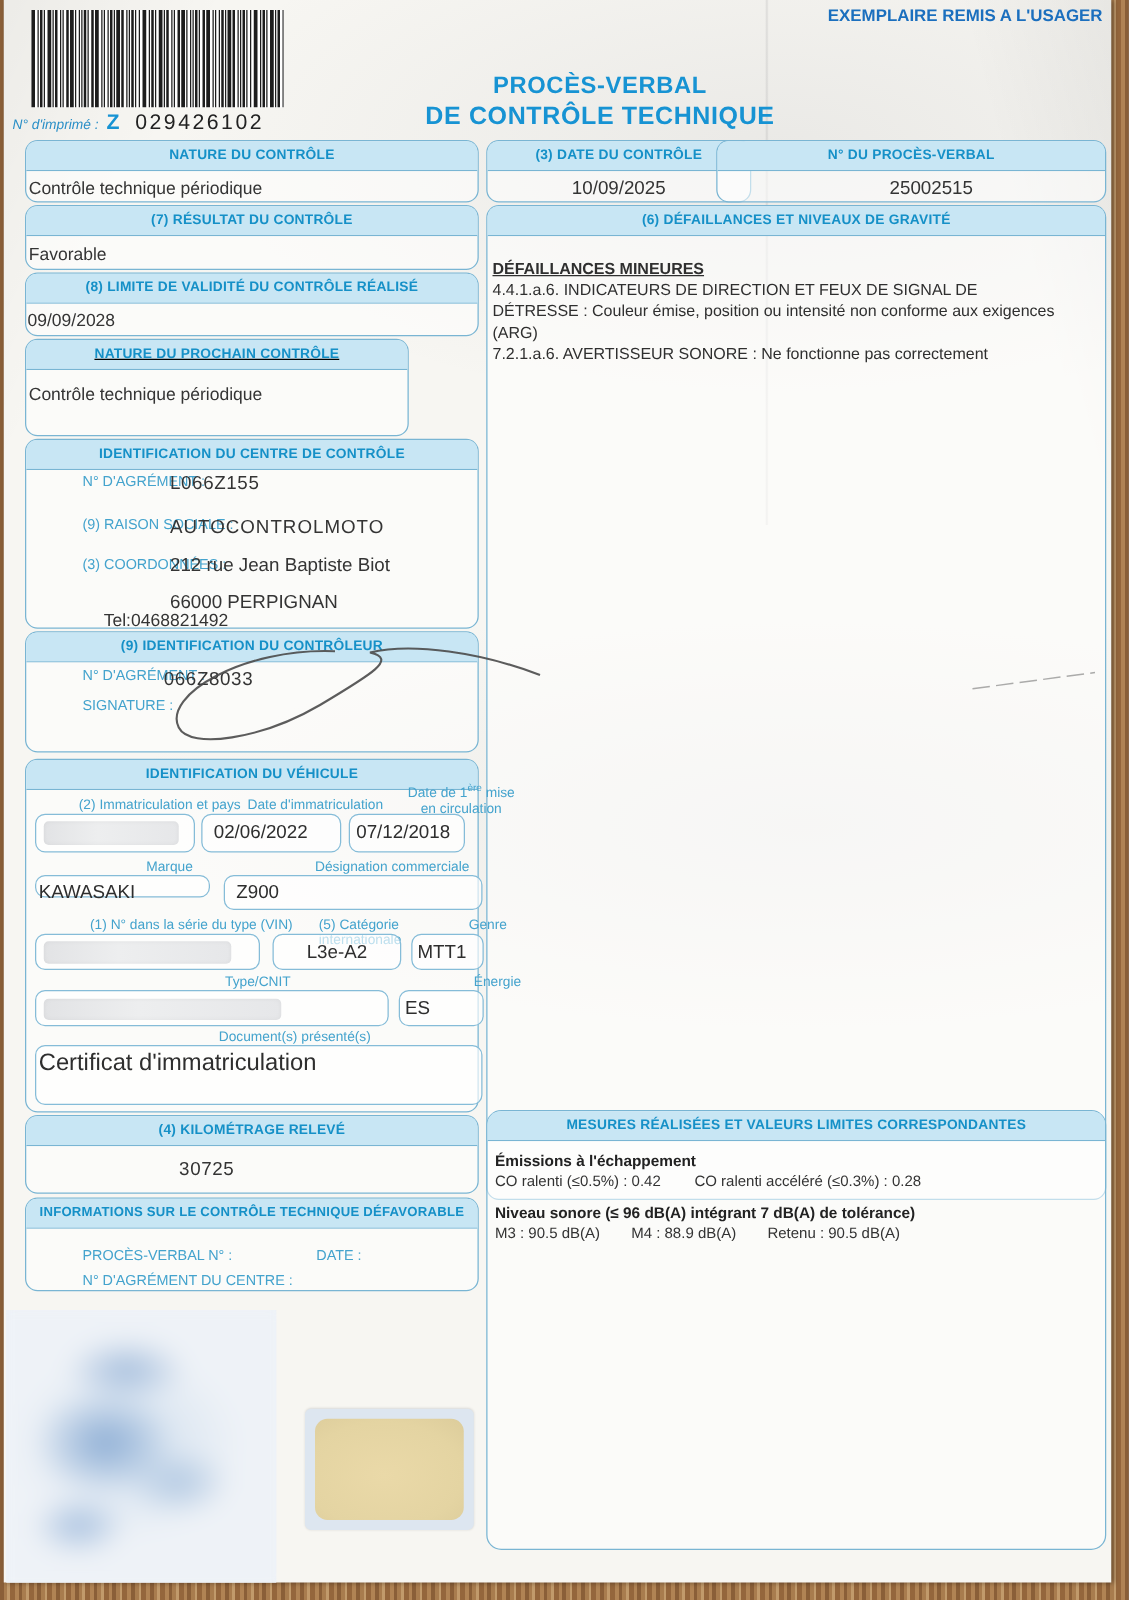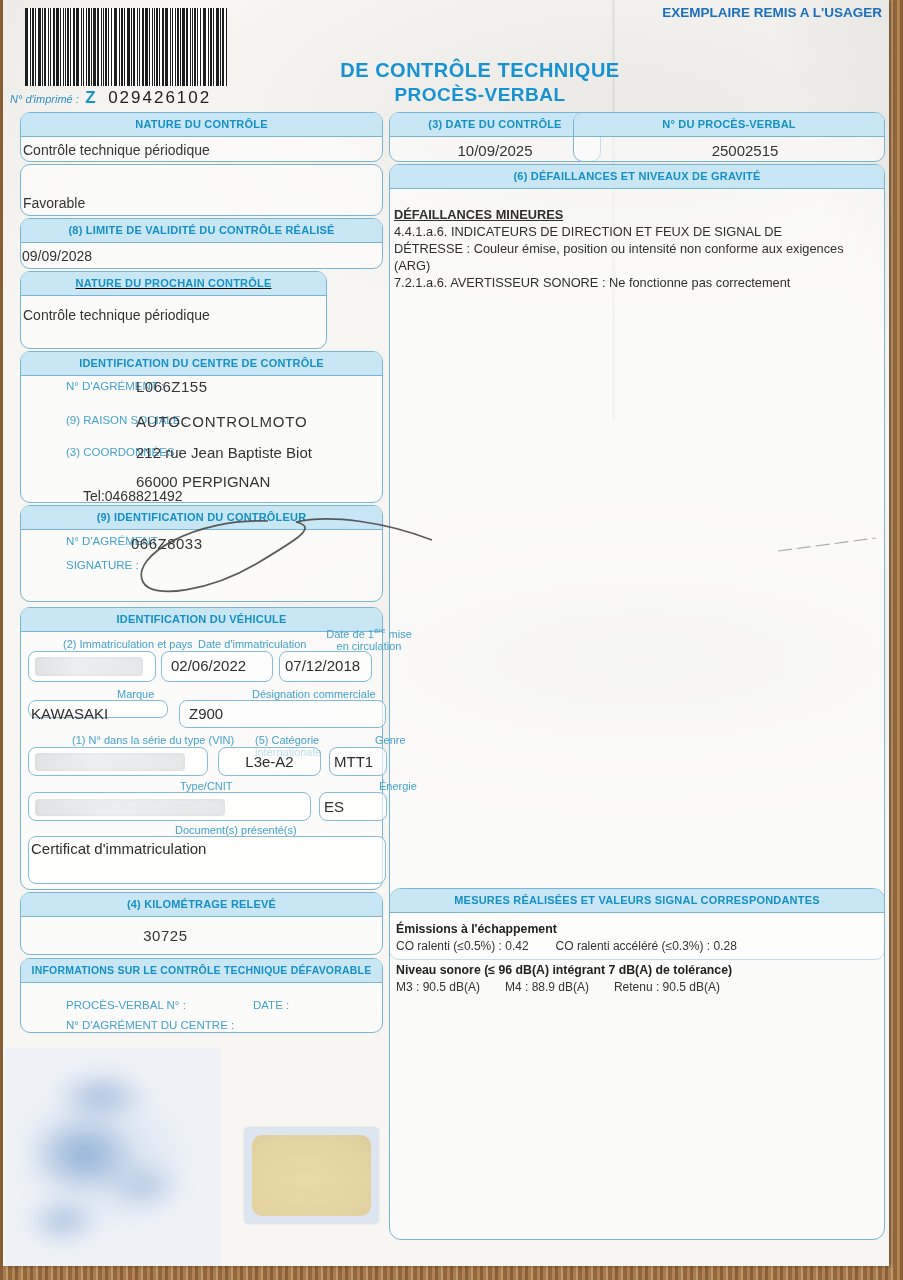--- a/index.html
+++ b/index.html
@@ -49,38 +49,39 @@
       <line x1="0" y1="39" x2="202" y2="39" stroke="#1d1d1d" stroke-width="78" stroke-dasharray="3 2 1 1 2 1 1 2 3 1 1 1 2 2 1 1 1 2 2 1 3 1 1 2 1 1 1 1 2 1 1 2 2 1 3 2 1 1 1 2 1 1 2 1 1 1 3 1 2 2 1 1 1 1 2 1 1 2 1 2"></line>
     </svg>
   </div>
   <div style="position:absolute; left:10px; top:88px; width:260px;">
     <span style="font-style:italic; color:#2a8fc7; font-size:11px;">N° d'imprimé :</span>
     <span style="font-weight:bold; color:#1793d3; font-size:17px; margin-left:2px;">Z</span>
     <span style="color:#222; font-size:17px; letter-spacing:2px; margin-left:8px;">029426102</span>
   </div>
 
   <div class="title-blk" style="left:330px; top:57px; width:300px;">
+    <div style="font-size:19px; line-height:23px; letter-spacing:.5px;">PROCÈS-VERBAL</div>
     <div style="font-size:20px; line-height:26px; letter-spacing:.5px;">DE CONTRÔLE TECHNIQUE</div>
-    <div style="font-size:19px; line-height:23px; letter-spacing:.5px;">PROCÈS-VERBAL</div>
   </div>
 
   <div class="box" style="left:20px; top:112px; width:363px; height:50px;">
     <div class="bar">NATURE DU CONTRÔLE</div>
     <div class="val" style="left:2px; top:29px;">Contrôle technique périodique</div>
   </div>
   <div class="box" style="left:389px; top:112px; width:212px; height:50px;">
     <div class="bar">(3) DATE DU CONTRÔLE</div>
     <div class="val" style="left:0; top:29px; width:100%; text-align:center; font-size:15px;">10/09/2025</div>
   </div>
   <div class="box" style="left:573px; top:112px; width:312px; height:50px;">
     <div class="bar">N° DU PROCÈS-VERBAL</div>
     <div class="val" style="left:16px; top:29px; width:100%; text-align:center; font-size:15px;">25002515</div>
   </div>
 
   <div class="box" style="left:20px; top:164px; width:363px; height:52px;">
+    <div class="bar">(7) RÉSULTAT DU CONTRÔLE</div>
     <div class="val" style="left:2px; top:30px;">Favorable</div>
   </div>
 
   <div class="box" style="left:389px; top:164px; width:496px; height:796px;">
     <div class="bar">(6) DÉFAILLANCES ET NIVEAUX DE GRAVITÉ</div>
     <div style="position:absolute; left:4px; top:42px; width:470px;">
       <div class="deftext" style="font-weight:bold; text-decoration:underline;">DÉFAILLANCES MINEURES</div>
       <div class="deftext" style="width:455px;">4.4.1.a.6. INDICATEURS DE DIRECTION ET FEUX DE SIGNAL DE DÉTRESSE : Couleur émise, position ou intensité non conforme aux exigences (ARG)</div>
       <div class="deftext" style="width:455px;">7.2.1.a.6. AVERTISSEUR SONORE : Ne fonctionne pas correctement</div>
     </div>
@@ -161,38 +162,38 @@
     <div class="lbl" style="left:123px; top:172px; font-size:11px;">Type/CNIT</div>
     <div class="lbl" style="left:322px; top:172px; font-size:11px;">Énergie</div>
     <div class="field" style="left:7px; top:184px; width:283px; height:29px;">
       <div class="redact" style="left:6px; top:6px; width:190px; height:17px;"></div>
     </div>
     <div class="field" style="left:298px; top:184px; width:68px; height:29px;">
       <div class="fv" style="left:4px; top:5px;">ES</div>
     </div>
     <div class="lbl" style="left:118px; top:216px; font-size:11px;">Document(s) présenté(s)</div>
     <div class="field" style="left:7px; top:228px; width:358px; height:48px;">
-      <div class="fv" style="left:2px; top:3px; font-size:15px;">Certificat d'immatriculation</div>
+      <div class="fv" style="left:2px; top:3px; font-size:19px;">Certificat d'immatriculation</div>
     </div>
   </div>
 
   <div class="box" style="left:20px; top:892px; width:363px; height:63px;">
     <div class="bar">(4) KILOMÉTRAGE RELEVÉ</div>
     <div class="val" style="left:0; top:34px; width:80%; text-align:center; font-size:15px; letter-spacing:.5px;">30725</div>
   </div>
 
   <div class="box" style="left:20px; top:958px; width:363px; height:75px;">
     <div class="bar" style="font-size:10.5px;">INFORMATIONS SUR LE CONTRÔLE TECHNIQUE DÉFAVORABLE</div>
     <div class="lbl" style="left:9px; top:40px;">PROCÈS-VERBAL N° :</div>
     <div class="lbl" style="left:196px; top:40px;">DATE :</div>
     <div class="lbl" style="left:9px; top:60px;">N° D'AGRÉMENT DU CENTRE :</div>
   </div>
 
   <div class="box" style="left:389px; top:888px; width:496px; height:352px; border-radius:12px;">
-    <div class="bar" style="border-radius:10px 10px 0 0;">MESURES RÉALISÉES ET VALEURS SIGNAL CORRESPONDANTES</div>
+    <div class="bar" style="border-radius:10px 10px 0 0;">MESURES RÉALISÉES ET VALEURS LIMITES CORRESPONDANTES</div>
     <div style="position:absolute; left:6px; top:33px; width:480px;">
       <div class="meas-b">Émissions à l'échappement</div>
       <div>
         <span class="meas">CO ralenti (≤0.5%) : 0.42</span>
         <span class="gap" style="width:18px;"></span>
         <span class="meas">CO ralenti accéléré (≤0.3%) : 0.28</span>
       </div>
       <div class="meas-b" style="margin-top:9px;">Niveau sonore (≤ 96 dB(A) intégrant 7 dB(A) de tolérance)</div>
       <div>
         <span class="meas">M3 : 90.5 dB(A)</span>

